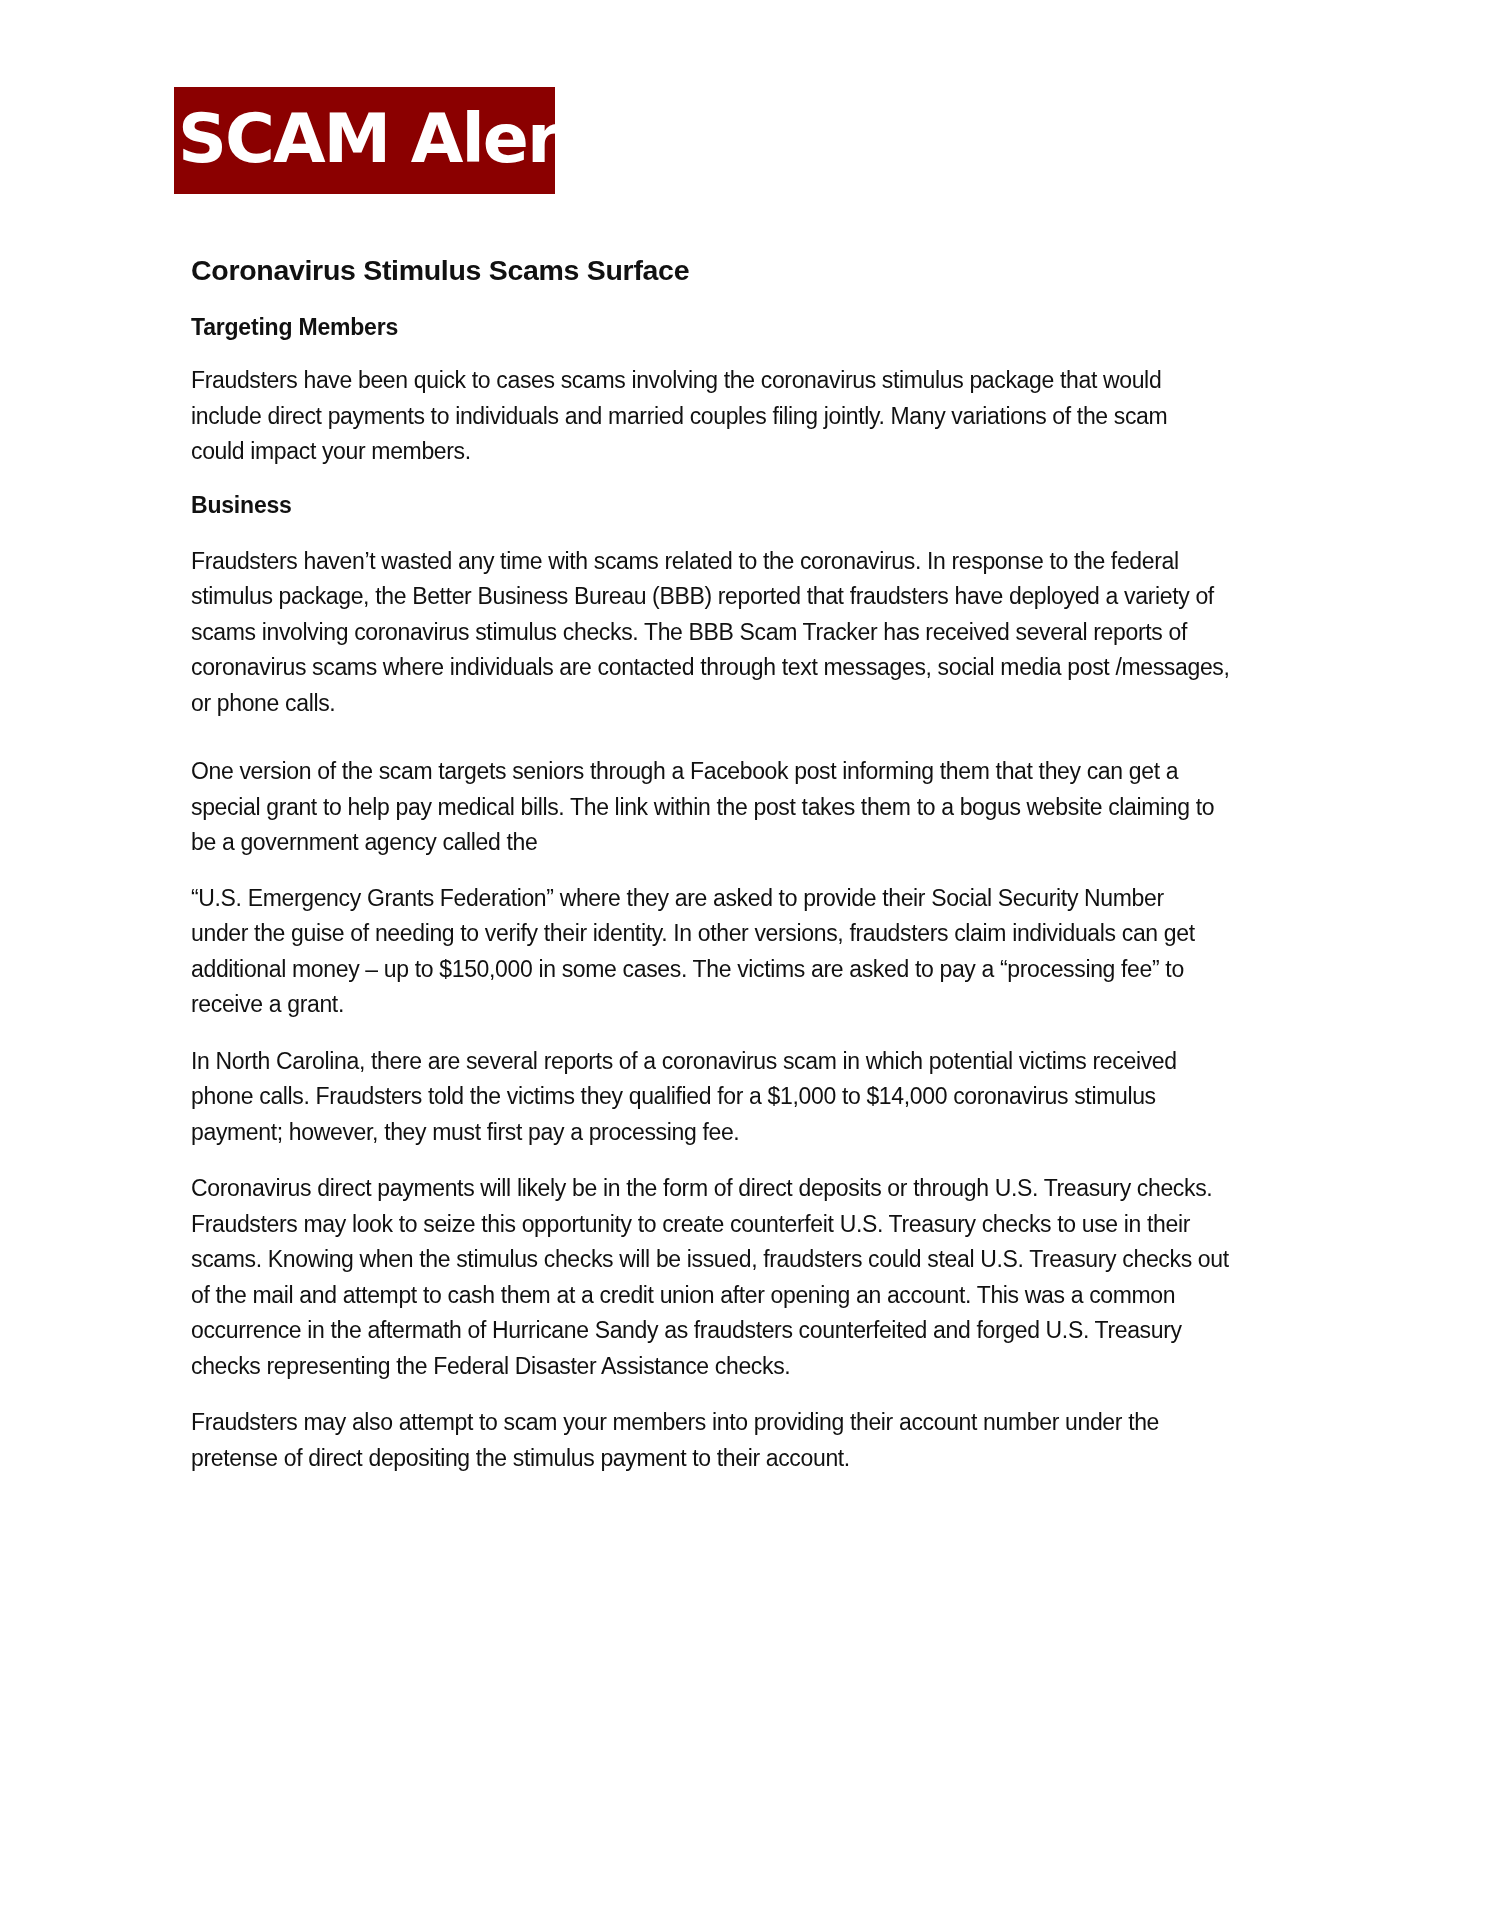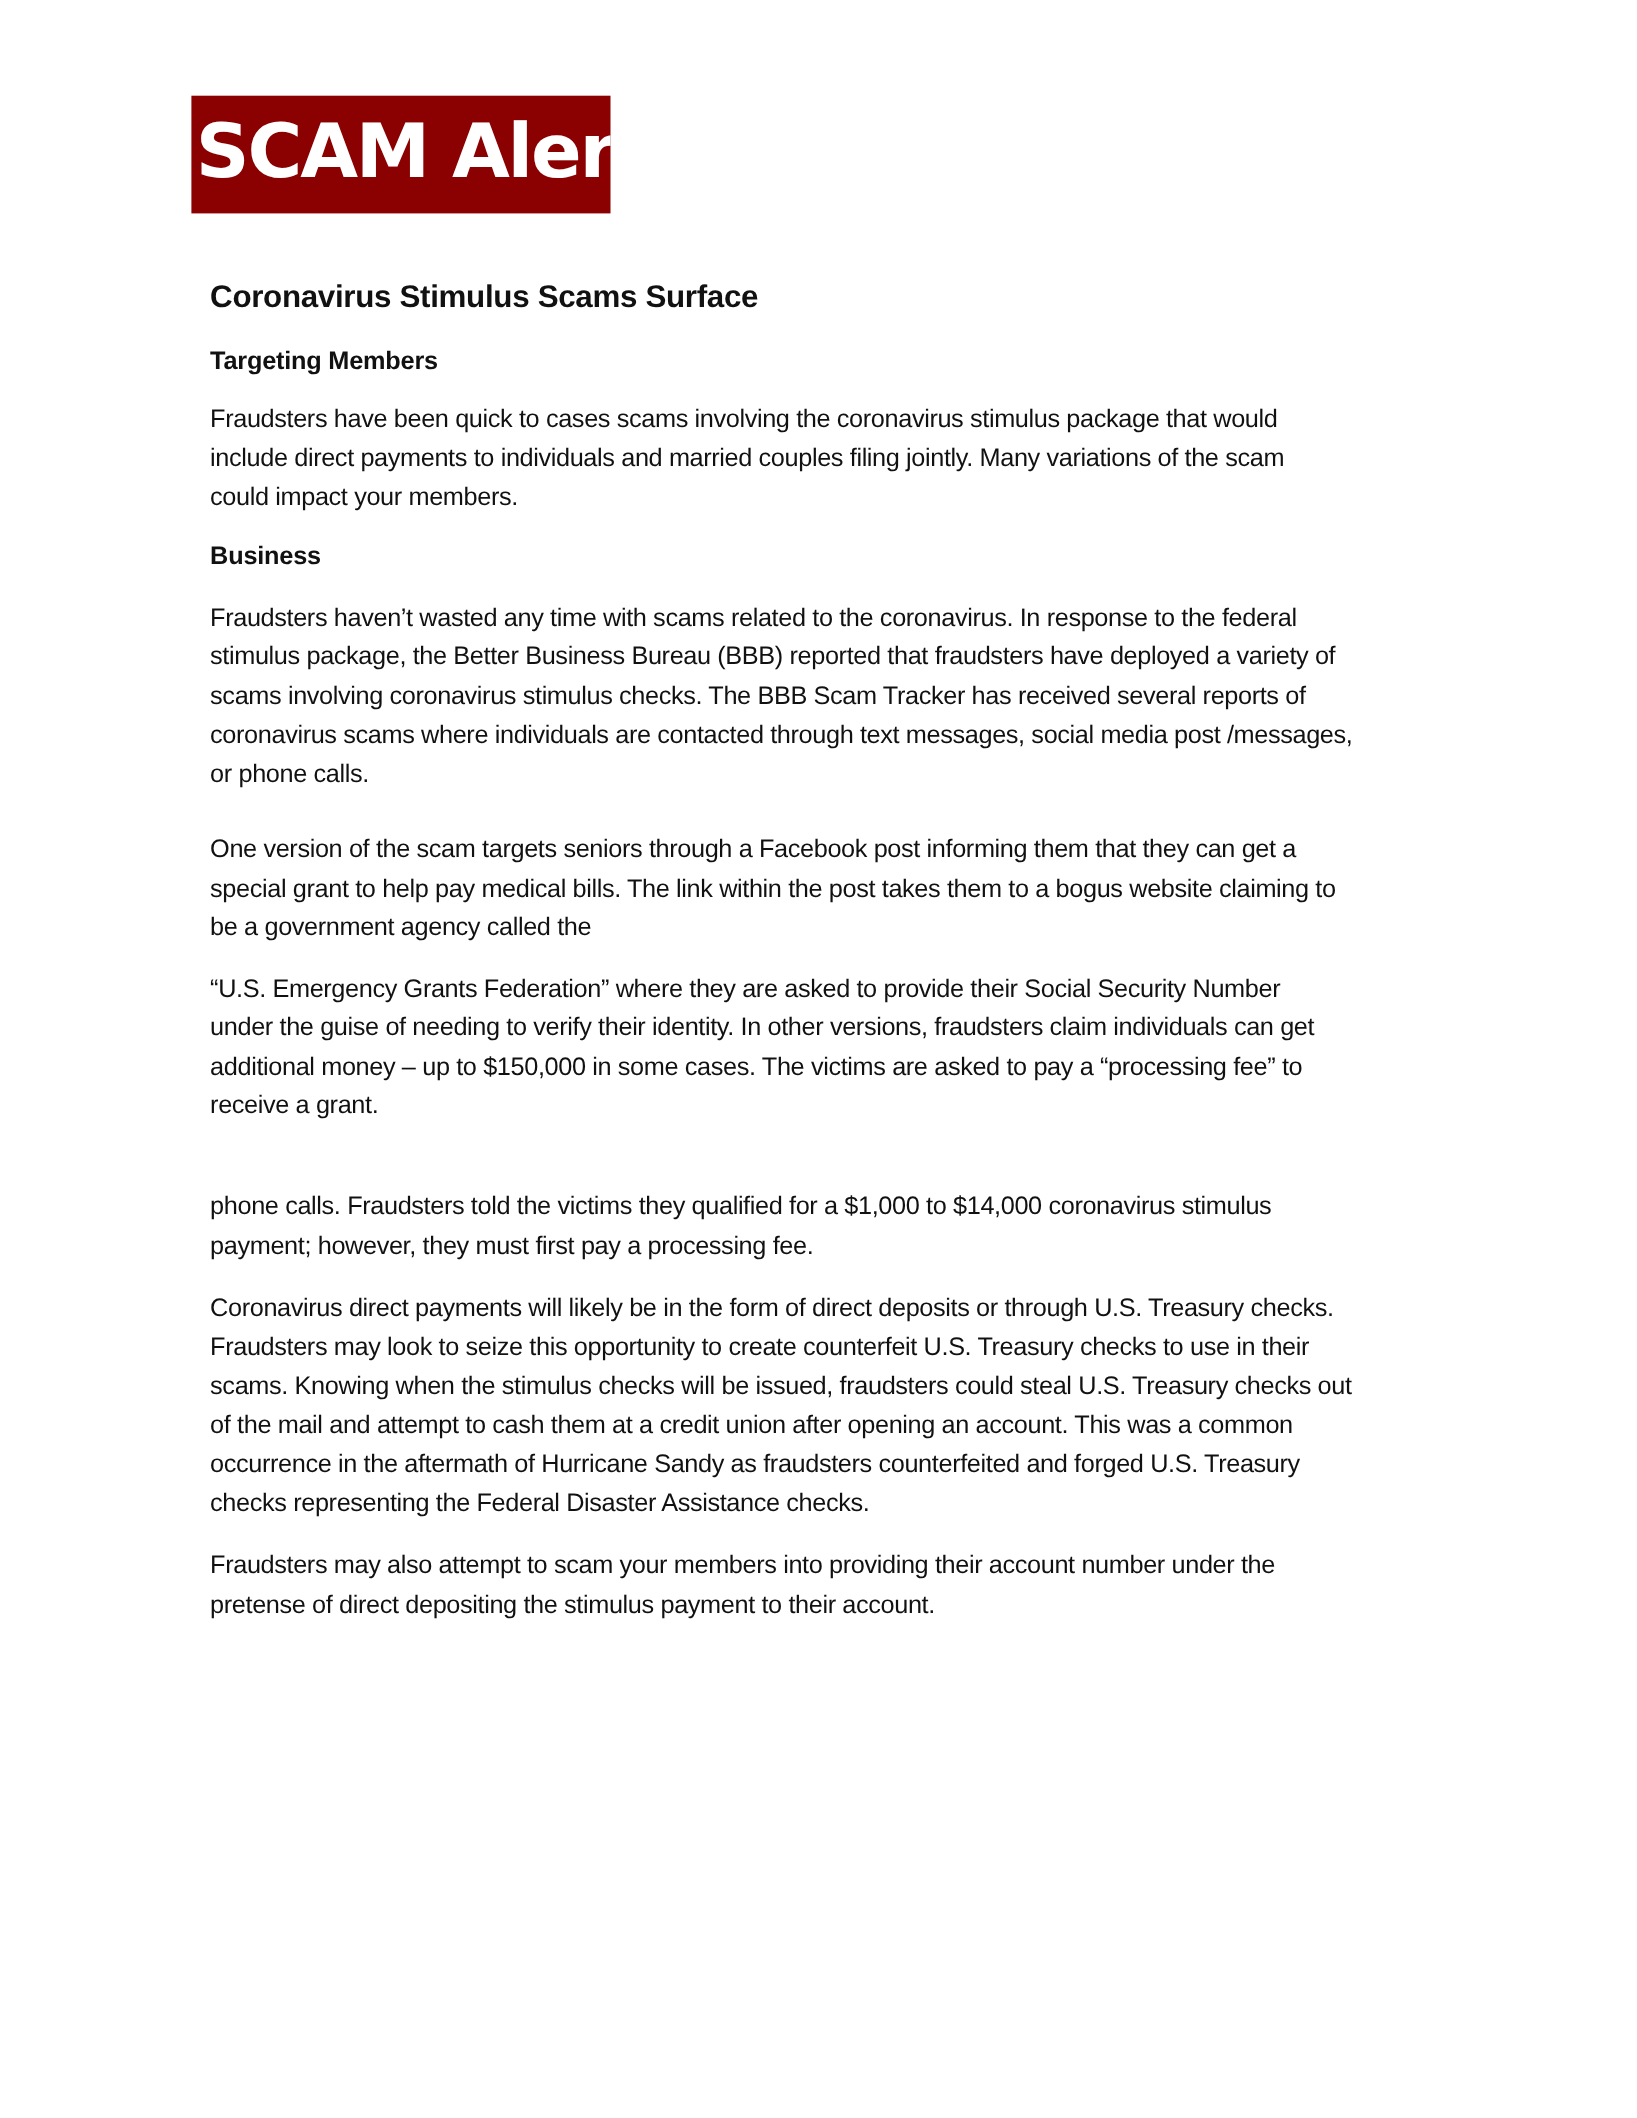--- a/index.html
+++ b/index.html
@@ -87,16 +87,16 @@
 <div class="content">
   <h1 class="title" id="title">Coronavirus Stimulus Scams Surface</h1>
 
   <h2 class="subhead" id="subhead-targeting">Targeting Members</h2>
   <p class="para" id="para-intro"><span>Fraudsters have been quick to cases scams involving the coronavirus stimulus package that would</span><br><span>include direct payments to individuals and married couples filing jointly. Many variations of the scam</span><br><span>could impact your members.</span></p>
 
   <h2 class="subhead" id="subhead-details">Business</h2>
   <p class="para" id="para-details"><span>Fraudsters haven’t wasted any time with scams related to the coronavirus. In response to the federal</span><br><span>stimulus package, the Better Business Bureau (BBB) reported that fraudsters have deployed a variety of</span><br><span>scams involving coronavirus stimulus checks. The BBB Scam Tracker has received several reports of</span><br><span>coronavirus scams where individuals are contacted through text messages, social media post /messages,</span><br><span>or phone calls.</span></p>
   <p class="para" id="para-version"><span>One version of the scam targets seniors through a Facebook post informing them that they can get a</span><br><span>special grant to help pay medical bills. The link within the post takes them to a bogus website claiming to</span><br><span>be a government agency called the</span></p>
   <p class="para" id="para-grants"><span>“U.S. Emergency Grants Federation” where they are asked to provide their Social Security Number</span><br><span>under the guise of needing to verify their identity. In other versions, fraudsters claim individuals can get</span><br><span>additional money – up to $150,000 in some cases. The victims are asked to pay a “processing fee” to</span><br><span>receive a grant.</span></p>
-  <p class="para" id="para-nc"><br><span>phone calls. Fraudsters told the victims they qualified for a $1,000 to $14,000 coronavirus stimulus</span><br><span>payment; however, they must first pay a processing fee.</span></p>
+  <p class="para" id="para-nc"><span>In North Carolina, there are several reports of a coronavirus scam in which potential victims received</span><br><span>phone calls. Fraudsters told the victims they qualified for a $1,000 to $14,000 coronavirus stimulus</span><br><span>payment; however, they must first pay a processing fee.</span></p>
   <p class="para" id="para-payments"><span>Coronavirus direct payments will likely be in the form of direct deposits or through U.S. Treasury checks.</span><br><span>Fraudsters may look to seize this opportunity to create counterfeit U.S. Treasury checks to use in their</span><br><span>scams. Knowing when the stimulus checks will be issued, fraudsters could steal U.S. Treasury checks out</span><br><span>of the mail and attempt to cash them at a credit union after opening an account. This was a common</span><br><span>occurrence in the aftermath of Hurricane Sandy as fraudsters counterfeited and forged U.S. Treasury</span><br><span>checks representing the Federal Disaster Assistance checks.</span></p>
   <p class="para" id="para-account"><span>Fraudsters may also attempt to scam your members into providing their account number under the</span><br><span>pretense of direct depositing the stimulus payment to their account.</span></p>
 </div>
 
 </body></html>

